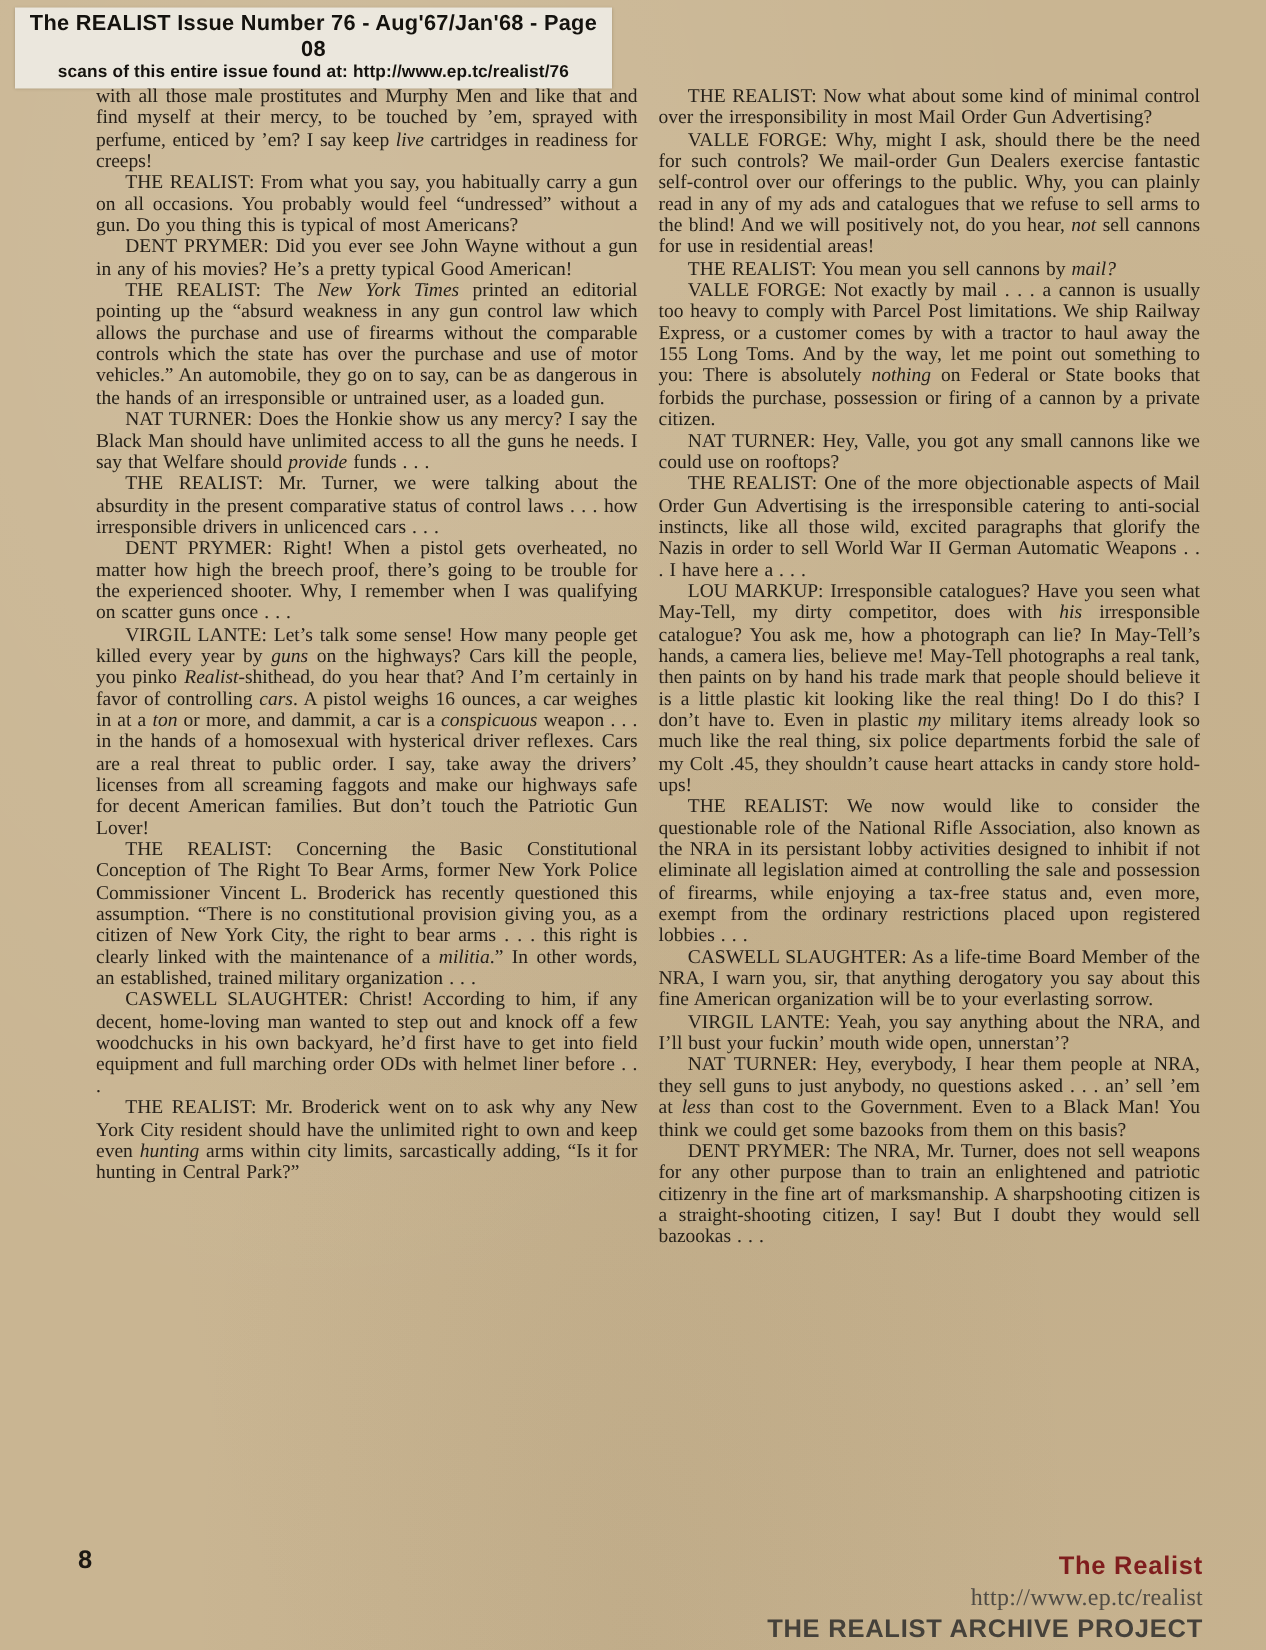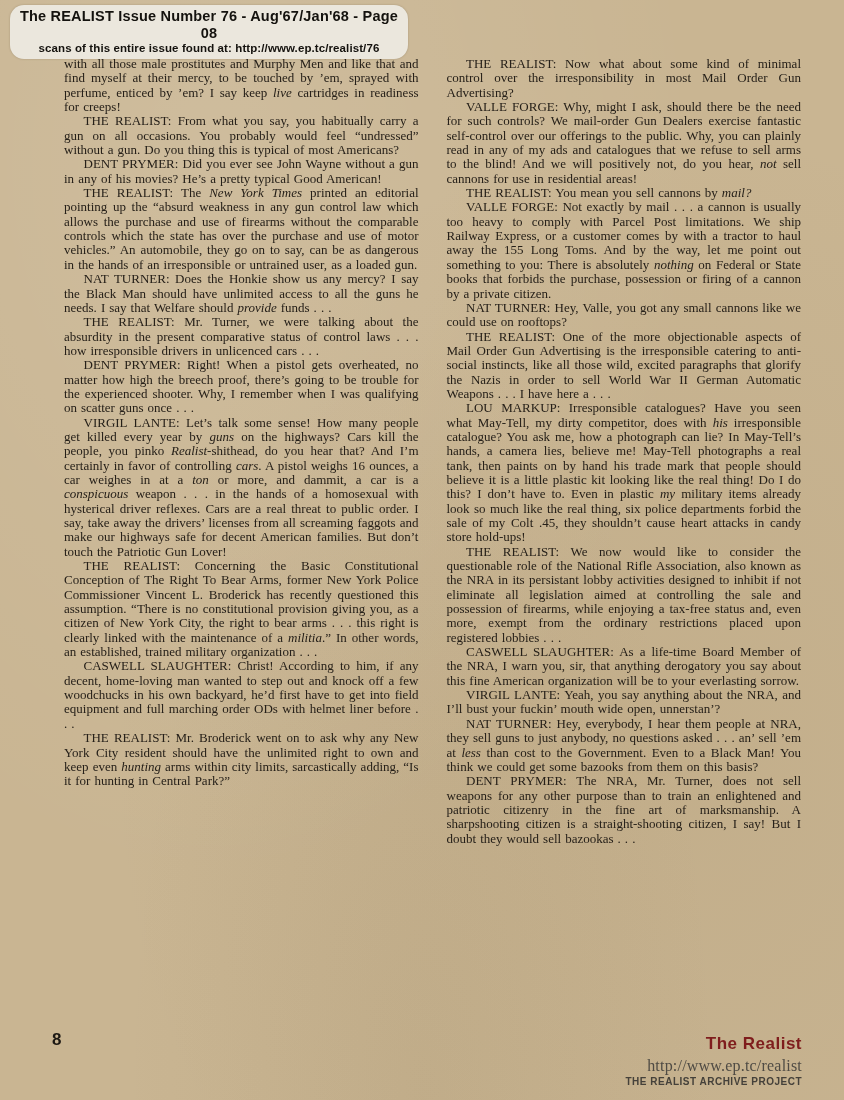--- a/index.html
+++ b/index.html
@@ -16,27 +16,26 @@
       radial-gradient(ellipse at 50% 100%, rgba(110,90,55,0.07), transparent 50%);
     pointer-events:none;
   }
   .header-label {
     position:absolute; left:10px; top:5px; width:398px;
     background:var(--label-bg,#ebe7dd);
     text-align:center; padding:3px 0 4px 0;
     font-family:"Liberation Sans","DejaVu Sans",sans-serif;
     color:#14120e;
     box-shadow:0 0 2px rgba(90,75,50,0.35);
-    border-radius:14px;
   }
   .header-title { font-size:14.5px; font-weight:bold; letter-spacing:0.2px; line-height:17px; }
   .header-subtitle { font-size:11.5px; font-weight:bold; letter-spacing:0.1px; line-height:13px; }
   .cols {
     position:absolute; left:64px; top:57px; width:737px;
-    display:flex; gap:28px;
+    display:flex; gap:14px;
     color:var(--ink,#262019);
   }
   .col { width:361px; font-size:13px; line-height:14.35px; text-align:justify; }
   .col p { margin:0; text-indent:1.5em; word-spacing:0.06em; }
   .col p.noindent { text-indent:0; }
   .col i { font-style:italic; }
   .page-number {
     position:absolute; left:52px; top:1030px;
     font-family:"Liberation Sans","DejaVu Sans",sans-serif;
     font-weight:bold; font-size:17px; color:#1c1813;
@@ -47,21 +46,21 @@
   .footer-brand {
     font-family:"Liberation Sans","DejaVu Sans",sans-serif;
     font-weight:bold; font-size:17px; color:#7f1d1d; letter-spacing:0.5px;text-align:right;
   }
   .archive-url {
     font-family:Liberation Serif, serif;
     font-size:16px; color:var(--overlay,#4f4b44); margin-top:3px; letter-spacing:0.2px;
   }
   .archive-project {
     font-family:"Liberation Sans","DejaVu Sans",sans-serif;
-    font-size:10px; font-weight:bold; color:#45413a; letter-spacing:0.5px; margin-top:1px;
+    font-size:17px; font-weight:bold; color:#45413a; letter-spacing:0.5px; margin-top:1px;
   }
 </style>
 </head>
 <body>
 
 <div class="paper-texture"></div>
 
 <div class="header-label">
   <div class="header-title">The REALIST Issue Number 76 - Aug'67/Jan'68 - Page 08</div>
   <div class="header-subtitle">scans of this entire issue found at: http://www.ep.tc/realist/76</div>

